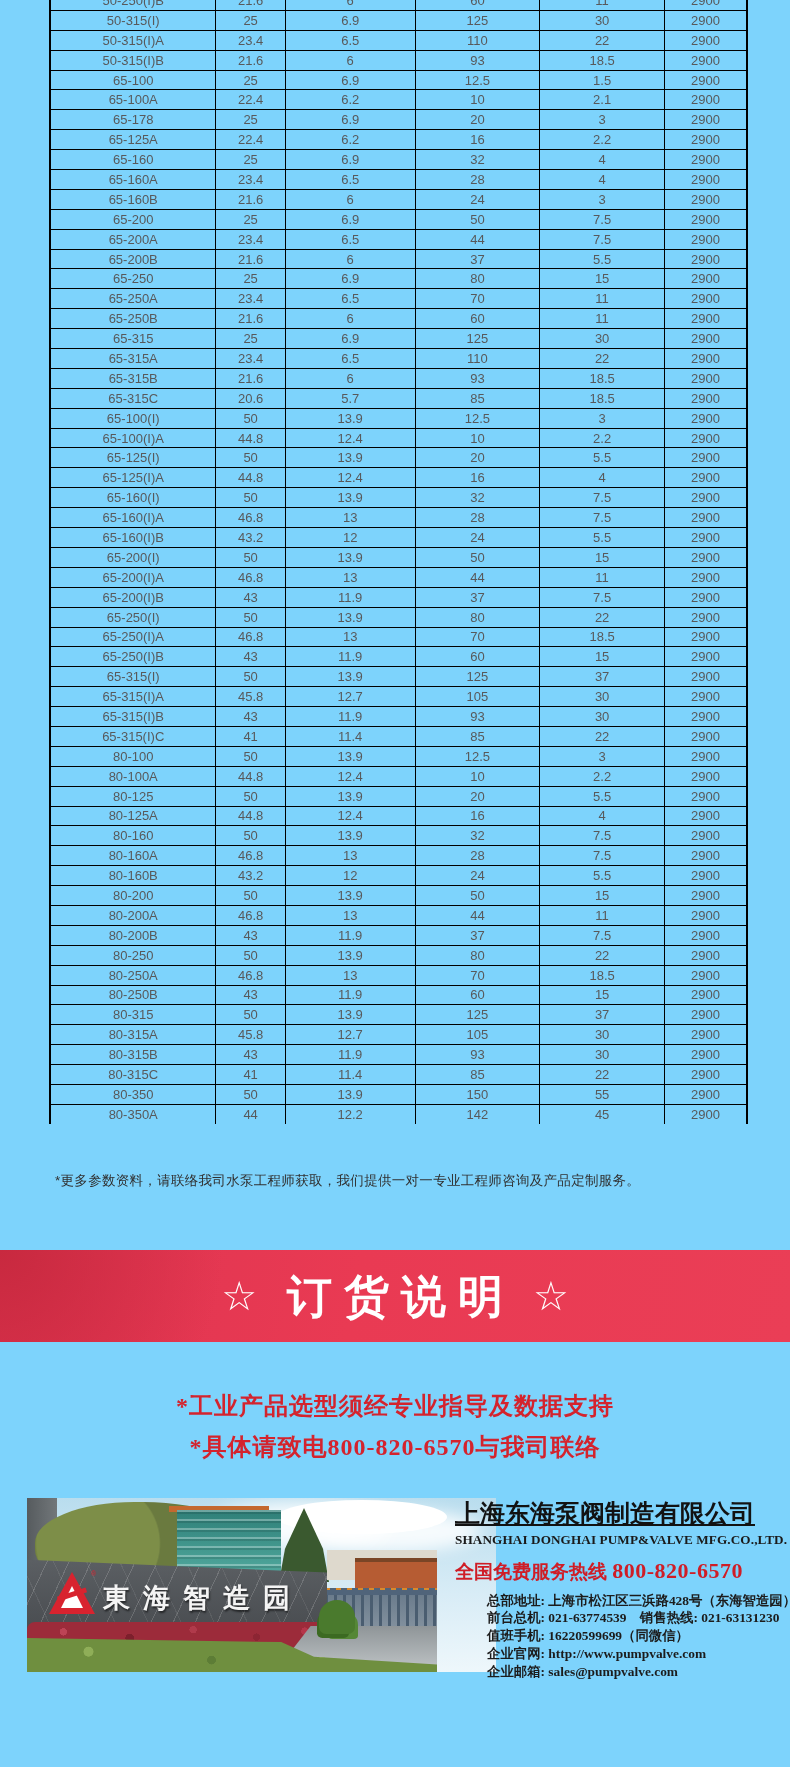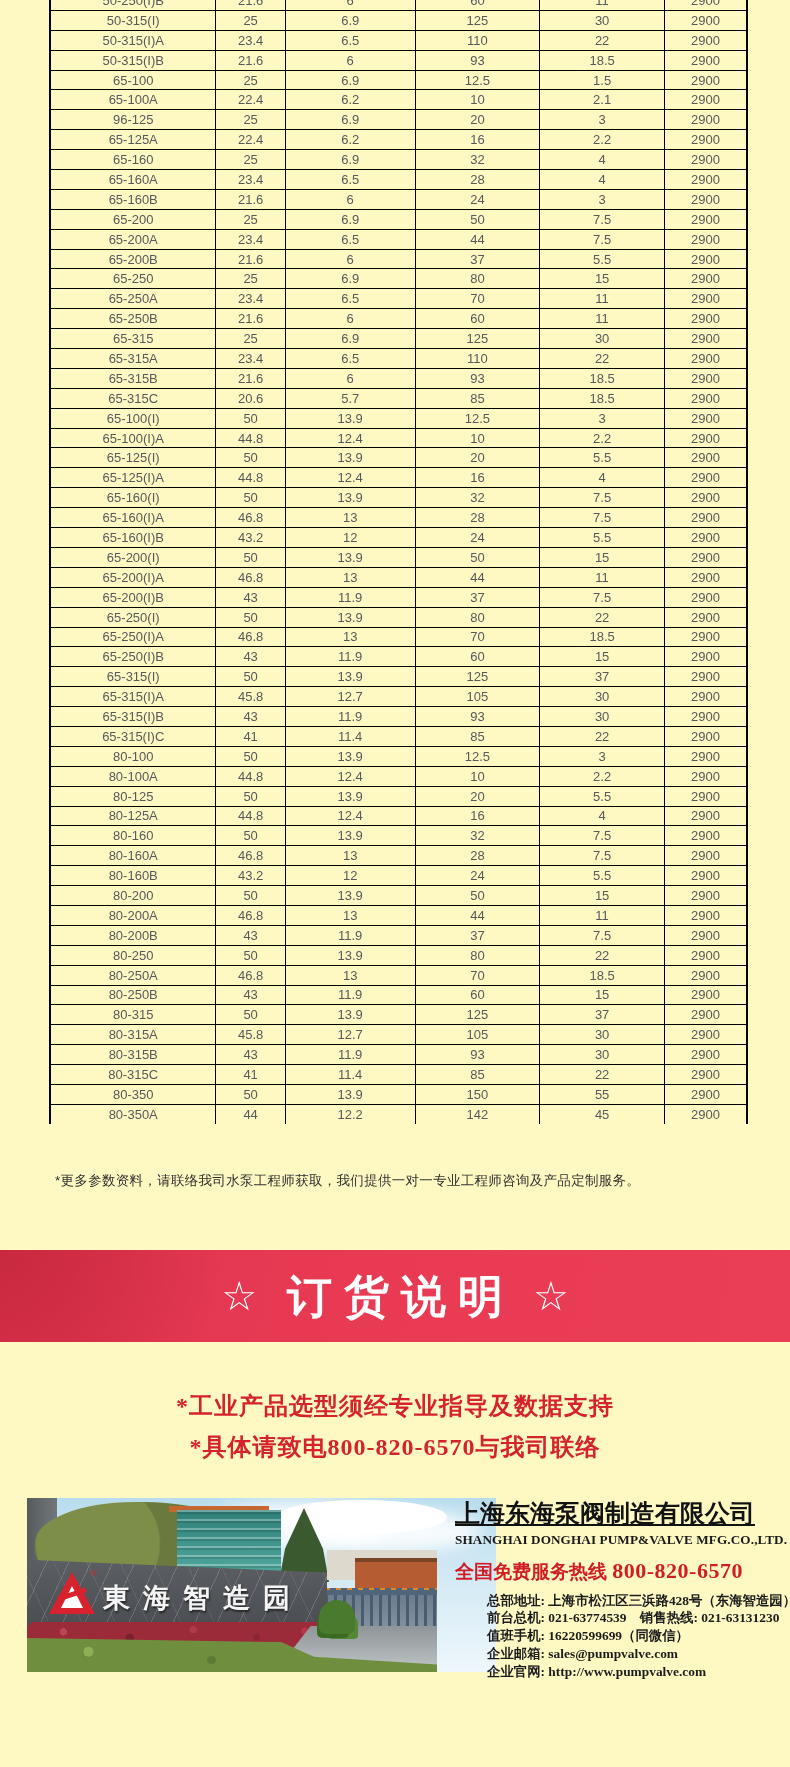--- a/index.html
+++ b/index.html
@@ -1,16 +1,16 @@
 <!DOCTYPE html>
 <html><head>
 <meta charset="utf-8">
 <style>
   html,body{margin:0;padding:0;background:#fff;}
-  .page{position:relative;width:790px;height:1767px;background:#fef9c3;overflow:hidden;
+  .page{position:relative;width:790px;height:1767px;background:#7dd3fc;overflow:hidden;
         font-family:"Liberation Sans",sans-serif;}
 
   
   .spec-wrap{position:absolute;left:49px;top:0;width:699px;height:1124px;overflow:hidden;}
   table.spec{border-collapse:collapse;table-layout:fixed;width:699px;margin-top:-11px;
              border:2px solid #000;}
   table.spec td{border:1px solid #000;height:18.9px;padding:0;text-align:center;
                 font:13px/1 "Liberation Sans",sans-serif;color:#58595b;
                 white-space:nowrap;overflow:hidden;}
 
@@ -157,21 +157,21 @@
           </tr>
           <tr>
             <td>65-100A</td>
             <td>22.4</td>
             <td>6.2</td>
             <td>10</td>
             <td>2.1</td>
             <td>2900</td>
           </tr>
           <tr>
-            <td>96-125</td>
+            <td>65-178</td>
             <td>25</td>
             <td>6.9</td>
             <td>20</td>
             <td>3</td>
             <td>2900</td>
           </tr>
           <tr>
             <td>65-125A</td>
             <td>22.4</td>
             <td>6.2</td>
@@ -617,18 +617,18 @@
     <div class="company-cn">上海东海泵阀制造有限公司</div>
     <div class="company-en">SHANGHAI DONGHAI PUMP&amp;VALVE MFG.CO.,LTD.</div>
     <div class="hotline">
       <span>全国免费服务热线</span>
       <span class="num">800-820-6570</span>
     </div>
     <div class="contacts">
       <div class="contact-line">总部地址: 上海市松江区三浜路428号（东海智造园）</div>
       <div class="contact-line">前台总机: 021-63774539　销售热线: 021-63131230</div>
       <div class="contact-line">值班手机: 16220599699（同微信）</div>
+      <div class="contact-line">企业官网: http://www.pumpvalve.com</div>
       <div class="contact-line">企业邮箱: sales@pumpvalve.com</div>
-      <div class="contact-line">企业官网: http://www.pumpvalve.com</div>
     </div>
   </div>
 
 </div>
 
 </body></html>

